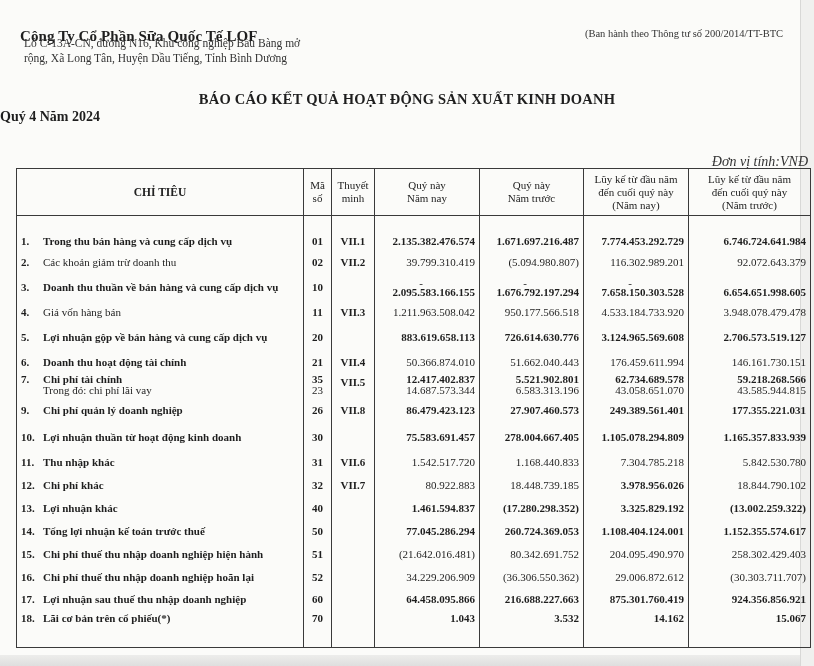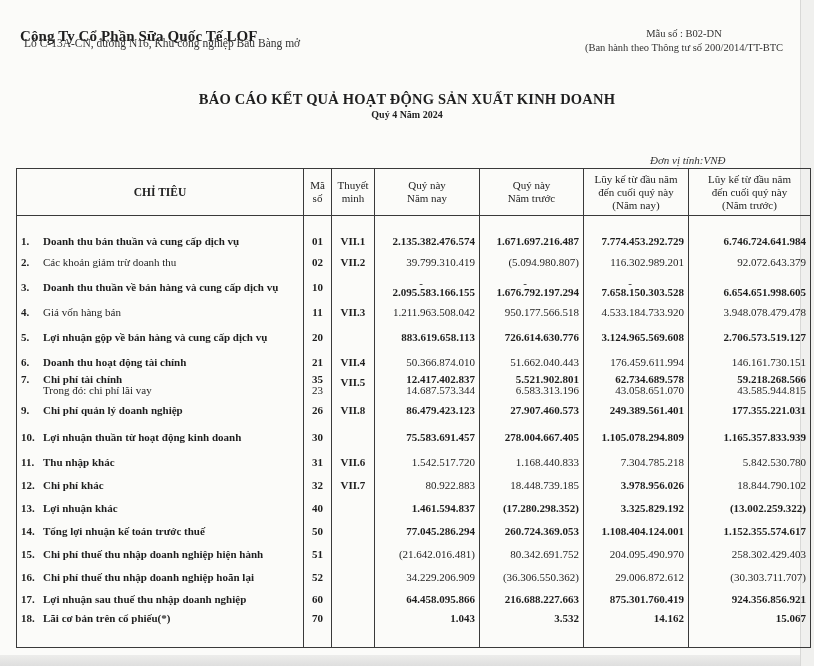--- a/index.html
+++ b/index.html
@@ -32,26 +32,26 @@
   }
   .form-info {
     position:absolute; left:570px; top:27px; width:228px;
     font-size:10.5px; line-height:13.5px; text-align:center; color:#333;
   }
   .title {
     position:absolute; left:0; top:91px; width:814px; text-align:center;
     font-size:14.5px; font-weight:bold; letter-spacing:0.2px;
   }
   .subtitle {
-    position:absolute; left:0; top:109px; width:814px; text-align:center;
-    font-size:10px; font-weight:bold;
+    position:absolute; left:0; top:109px; width:814px; text-align:left;
+    font-size:14px; font-weight:bold;
   }
   .unit {
-    position:absolute; left:650px; top:154px; width:158px; 
-    font-size:11px; font-style:italic; color:#333;
+    position:absolute; left:650px; top:154px; width:158px; text-align:right;
+    font-size:14px; font-style:italic; color:#333;
   }
   table.report {
     position:absolute; left:16px; top:168px;
     border-collapse:collapse; table-layout:fixed;
     font-size:11px;
   }
   table.report th, table.report td {
     border-left:1.2px solid #3a3a3a; border-right:1.2px solid #3a3a3a;
     padding:0 4px; white-space:nowrap;
   }
@@ -80,23 +80,23 @@
 </head>
 <body>
 
 <div class="page"></div>
 <div class="right-edge"></div>
 <div class="bottom-shade"></div>
 
 <div class="company">Công Ty Cổ Phần Sữa Quốc Tế LOF</div>
 <div class="address">
   <div>Lô C-13A-CN, đường N16, Khu công nghiệp Bàu Bàng mở</div>
+  <div>rộng, Xã Long Tân, Huyện Dầu Tiếng, Tỉnh Bình Dương</div>
 </div>
 <div class="form-info">
-  <div>Mẫu số : B02-DN</div>
   <div>(Ban hành theo Thông tư số 200/2014/TT-BTC</div>
 </div>
 <div class="title">BÁO CÁO KẾT QUẢ HOẠT ĐỘNG SẢN XUẤT KINH DOANH</div>
 <div class="subtitle">Quý 4 Năm 2024</div>
 <div class="unit">Đơn vị tính:VNĐ</div>
 
 <table class="report">
   <colgroup>
     <col style="width:287px">
     <col style="width:28px">
@@ -112,21 +112,21 @@
       <th class="hdr-normal"><span>Mã</span><br><span>số</span></th>
       <th class="hdr-normal"><span>Thuyết</span><br><span>minh</span></th>
       <th class="hdr-normal"><span>Quý này</span><br><span>Năm nay</span></th>
       <th class="hdr-normal"><span>Quý này</span><br><span>Năm trước</span></th>
       <th class="hdr-normal"><span>Lũy kế từ đầu năm</span><br><span>đến cuối quý này</span><br><span>(Năm nay)</span></th>
       <th class="hdr-normal"><span>Lũy kế từ đầu năm</span><br><span>đến cuối quý này</span><br><span>(Năm trước)</span></th>
     </tr>
   </thead>
   <tbody id="tbody">
       <tr class="row-first">
-        <td class="label" style="vertical-align:bottom;padding-bottom:4px;font-weight:bold"><span class="no" style="font-weight:bold">1.</span><span>Doanh thu bán thuần và cung cấp dịch vụ</span></td>
+        <td class="label" style="vertical-align:bottom;padding-bottom:4px;font-weight:bold"><span class="no" style="font-weight:bold">1.</span><span>Trong thu bán hàng và cung cấp dịch vụ</span></td>
         <td class="code" style="vertical-align:bottom;padding-bottom:4px;font-weight:bold">01</td>
         <td class="note" style="vertical-align:bottom;padding-bottom:4px;font-weight:bold">VII.1</td>
         <td class="num" style="vertical-align:bottom;padding-bottom:4px;font-weight:bold"><span>2.135.382.476.574</span></td>
         <td class="num" style="vertical-align:bottom;padding-bottom:4px;font-weight:bold"><span>1.671.697.216.487</span></td>
         <td class="num" style="vertical-align:bottom;padding-bottom:4px;font-weight:bold"><span>7.774.453.292.729</span></td>
         <td class="num" style="vertical-align:bottom;padding-bottom:4px;font-weight:bold"><span>6.746.724.641.984</span></td>
       </tr>
       <tr class="row-h">
         <td class="label" style="font-weight:normal"><span class="no" style="font-weight:bold">2.</span><span>Các khoản giảm trừ doanh thu</span></td>
         <td class="code" style="font-weight:bold">02</td>

